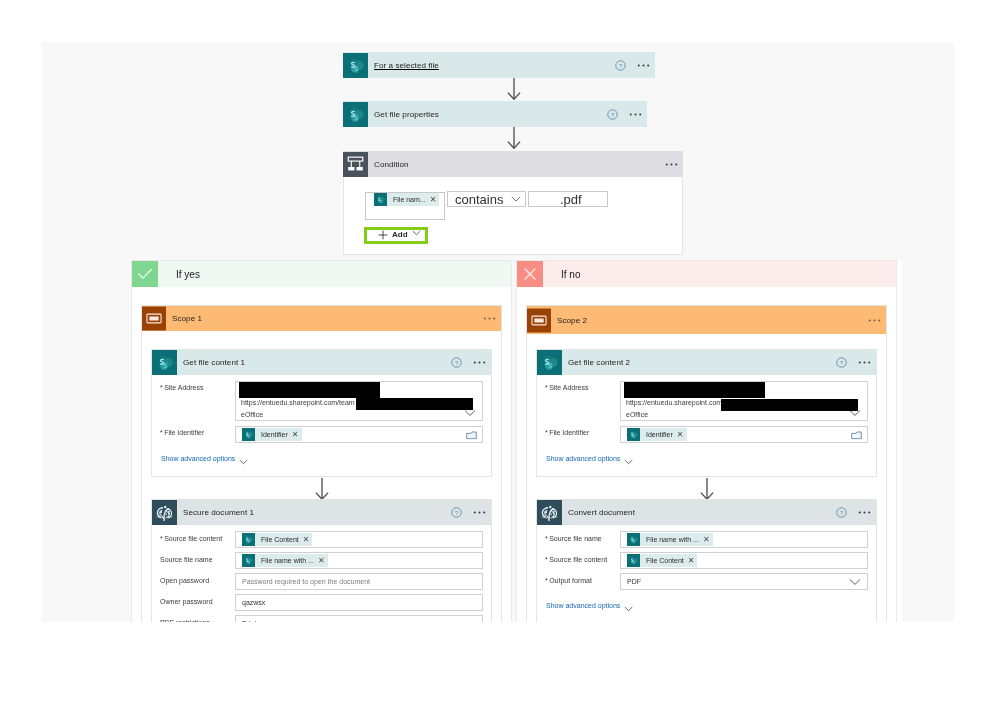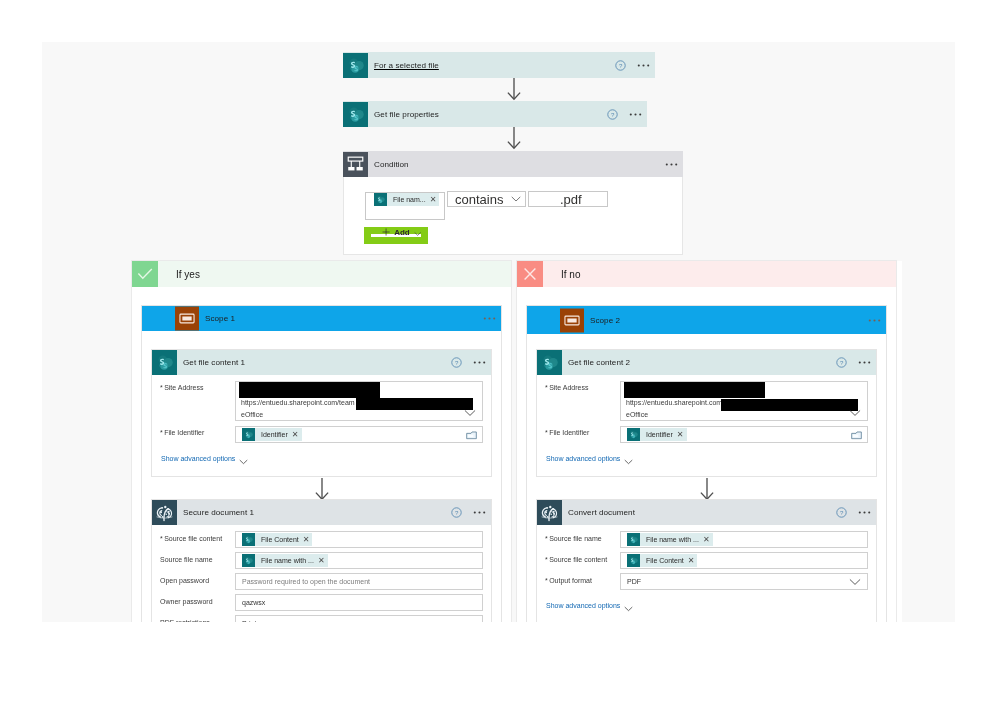--- a/index.html
+++ b/index.html
@@ -33,33 +33,33 @@
              padding-right:0;box-sizing:border-box;}
   .tokenchip .tico{width:16px;height:16px;flex:0 0 16px;display:block;}
   .tokenchip .tlbl{font-size:7px;color:#2b2b2b;margin:0 2px 0 6px;white-space:nowrap;}
   .tokenchip .tx{font-size:8px;color:#4d4d4d;line-height:1;padding:0 3px 0 2px;font-weight:400;}
 
   .selbox{position:absolute;border:1px solid #c8c8c8;background:#fff;box-sizing:border-box;
           display:flex;align-items:center;}
   .selbox .sval{font-size:13px;color:#323130;margin-left:7px;}
   .chev{position:absolute;right:4px;top:50%;transform:translateY(-50%);}
 
-  .addbtn{position:absolute;border:7px solid #84cc16;background:#fff;box-sizing:border-box;
-          display:flex;align-items:flex-end;}
+  .addbtn{position:absolute;border:3px solid #84cc16;background:#fff;box-sizing:border-box;
+          display:flex;align-items:flex-start;}
   .addbtn .plus{margin-left:11px;}
   .addbtn .albl{font-size:8px;color:#2a2a2a;margin-left:4px;font-weight:bold;}
 
   
   .branch{position:absolute;background:#fff;box-shadow:0 0 0 1px #eaeaea;}
   .bhead{display:flex;align-items:center;height:26px;}
   .bhead .bico{width:26px;height:26px;flex:0 0 26px;display:block;}
   .bhead .blbl{font-size:10px;color:#1b1b1b;margin-left:18px;text-align:center;}
 
   
-  .scopehead{background:#0ea5e9;padding-left:33px;}
+  .scopehead{background:#fdba74;}
   .flbl{position:absolute;font-size:7px;color:#3b3b3b;white-space:nowrap;}
   .req{color:#3b3b3b;}
   .finput{position:absolute;border:1px solid #d0d0d0;background:#fff;box-sizing:border-box;
           display:flex;align-items:center;}
   .fph{font-size:7px;color:#7d7d7d;margin-left:6px;}
   .fval{font-size:7px;color:#333;margin-left:6px;}
   .adv{position:absolute;font-size:7px;color:#1268b3;}
   .redact{position:absolute;background:#000;}
   .urltxt{position:absolute;font-size:7px;color:#3b3b3b;white-space:nowrap;}
   svg{display:block;}

